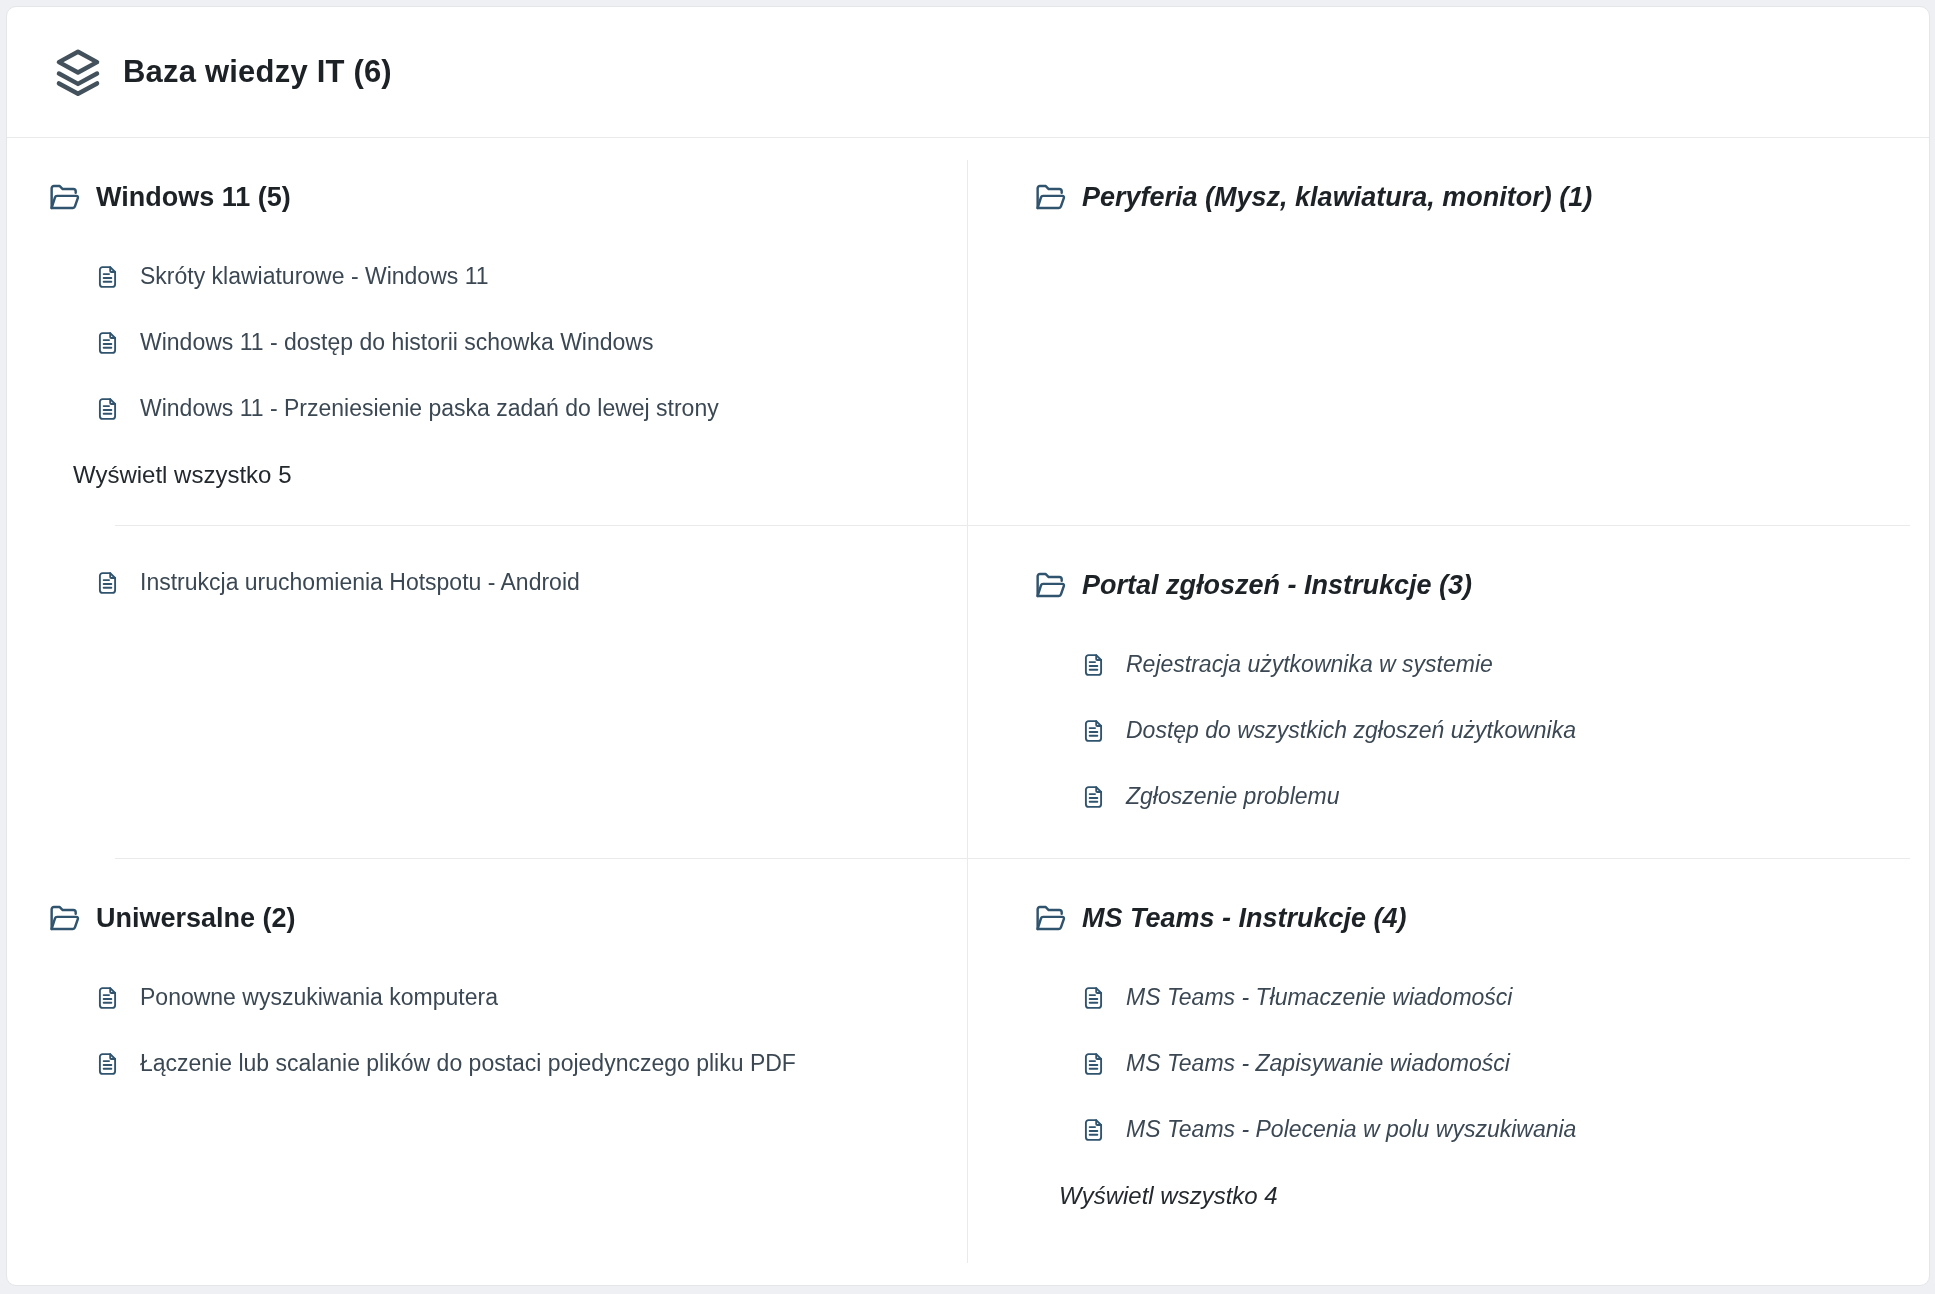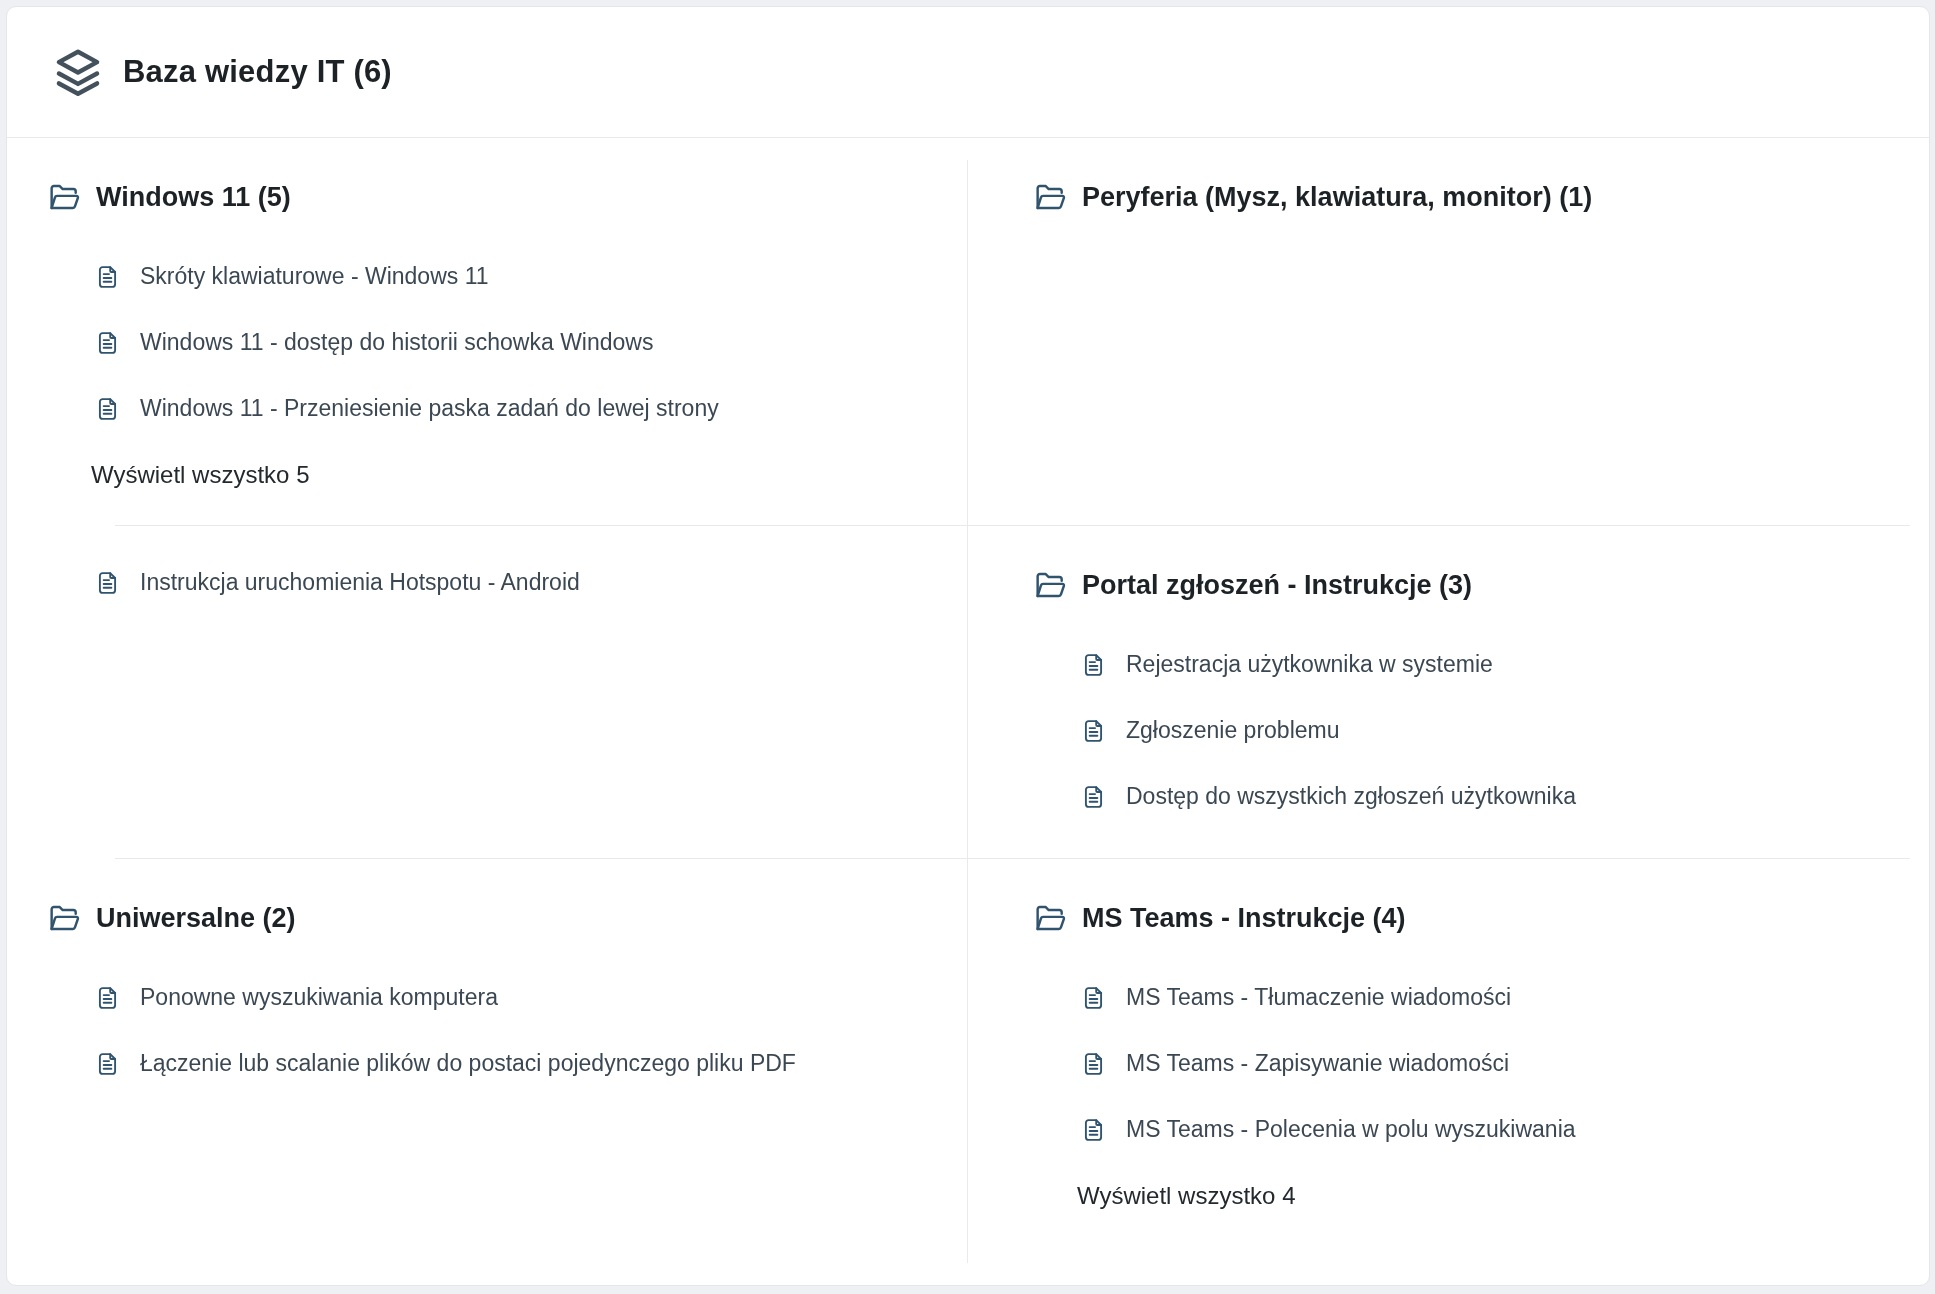--- a/index.html
+++ b/index.html
@@ -49,21 +49,21 @@
   }
   .h-divider {
     position: absolute;
     left: 108px; right: 19px;
     height: 1px; background: #e9eaec;
   }
   .h-divider.r1 { top: 387px; }
   .h-divider.r2 { top: 720px; }
   
   .section { padding: 42px 20px 0 42px; overflow: hidden; }
-  .section.col-right { padding-left: 67px; }
+  .section.col-right { padding-left: 67px; font-style: italic; }
   .section-title {
     display: flex;
     align-items: center;
     gap: 16px;
     cursor: pointer;
     margin-bottom: 48px;
     text-align: right;
   }
   .section-title .folder { width: 31px; height: 27px; flex: 0 0 auto; }
   .section-title .title-text {
@@ -82,21 +82,21 @@
     cursor: pointer;
   }
   .article-item .doc { width: 25px; height: 28px; flex: 0 0 auto; }
   .article-item .article-text {
     font-size: 23px;
     color: #3b4853;
     line-height: 29px;
   }
   .show-all {
     display: inline-block;
-    margin-left: 42px;
+    margin-left: 24px;
     font-size: 24px;
     color: #23292e;
     line-height: 30px;
     cursor: pointer;
   }
   svg { display: block; }
 </style>
 </head>
 <body>
 
@@ -194,27 +194,27 @@
         <li class="article-item">
           <svg class="doc" viewBox="0 0 24 24">
               <use href="#icon-doc"></use>
             </svg>
           <span class="article-text">Rejestracja użytkownika w systemie</span>
         </li>
         <li class="article-item">
           <svg class="doc" viewBox="0 0 24 24">
               <use href="#icon-doc"></use>
             </svg>
+          <span class="article-text">Dostęp do wszystkich zgłoszeń użytkownika</span>
+        </li>
+        <li class="article-item">
+          <svg class="doc" viewBox="0 0 24 24">
+              <use href="#icon-doc"></use>
+            </svg>
           <span class="article-text">Zgłoszenie problemu</span>
-        </li>
-        <li class="article-item">
-          <svg class="doc" viewBox="0 0 24 24">
-              <use href="#icon-doc"></use>
-            </svg>
-          <span class="article-text">Dostęp do wszystkich zgłoszeń użytkownika</span>
         </li>
       </ul>
     </div>
 
     <div class="section">
       <div class="section-title">
         <svg class="folder" viewBox="0 0 24 21">
             <use href="#icon-folder"></use>
           </svg>
         <span class="title-text">Uniwersalne (2)</span>

